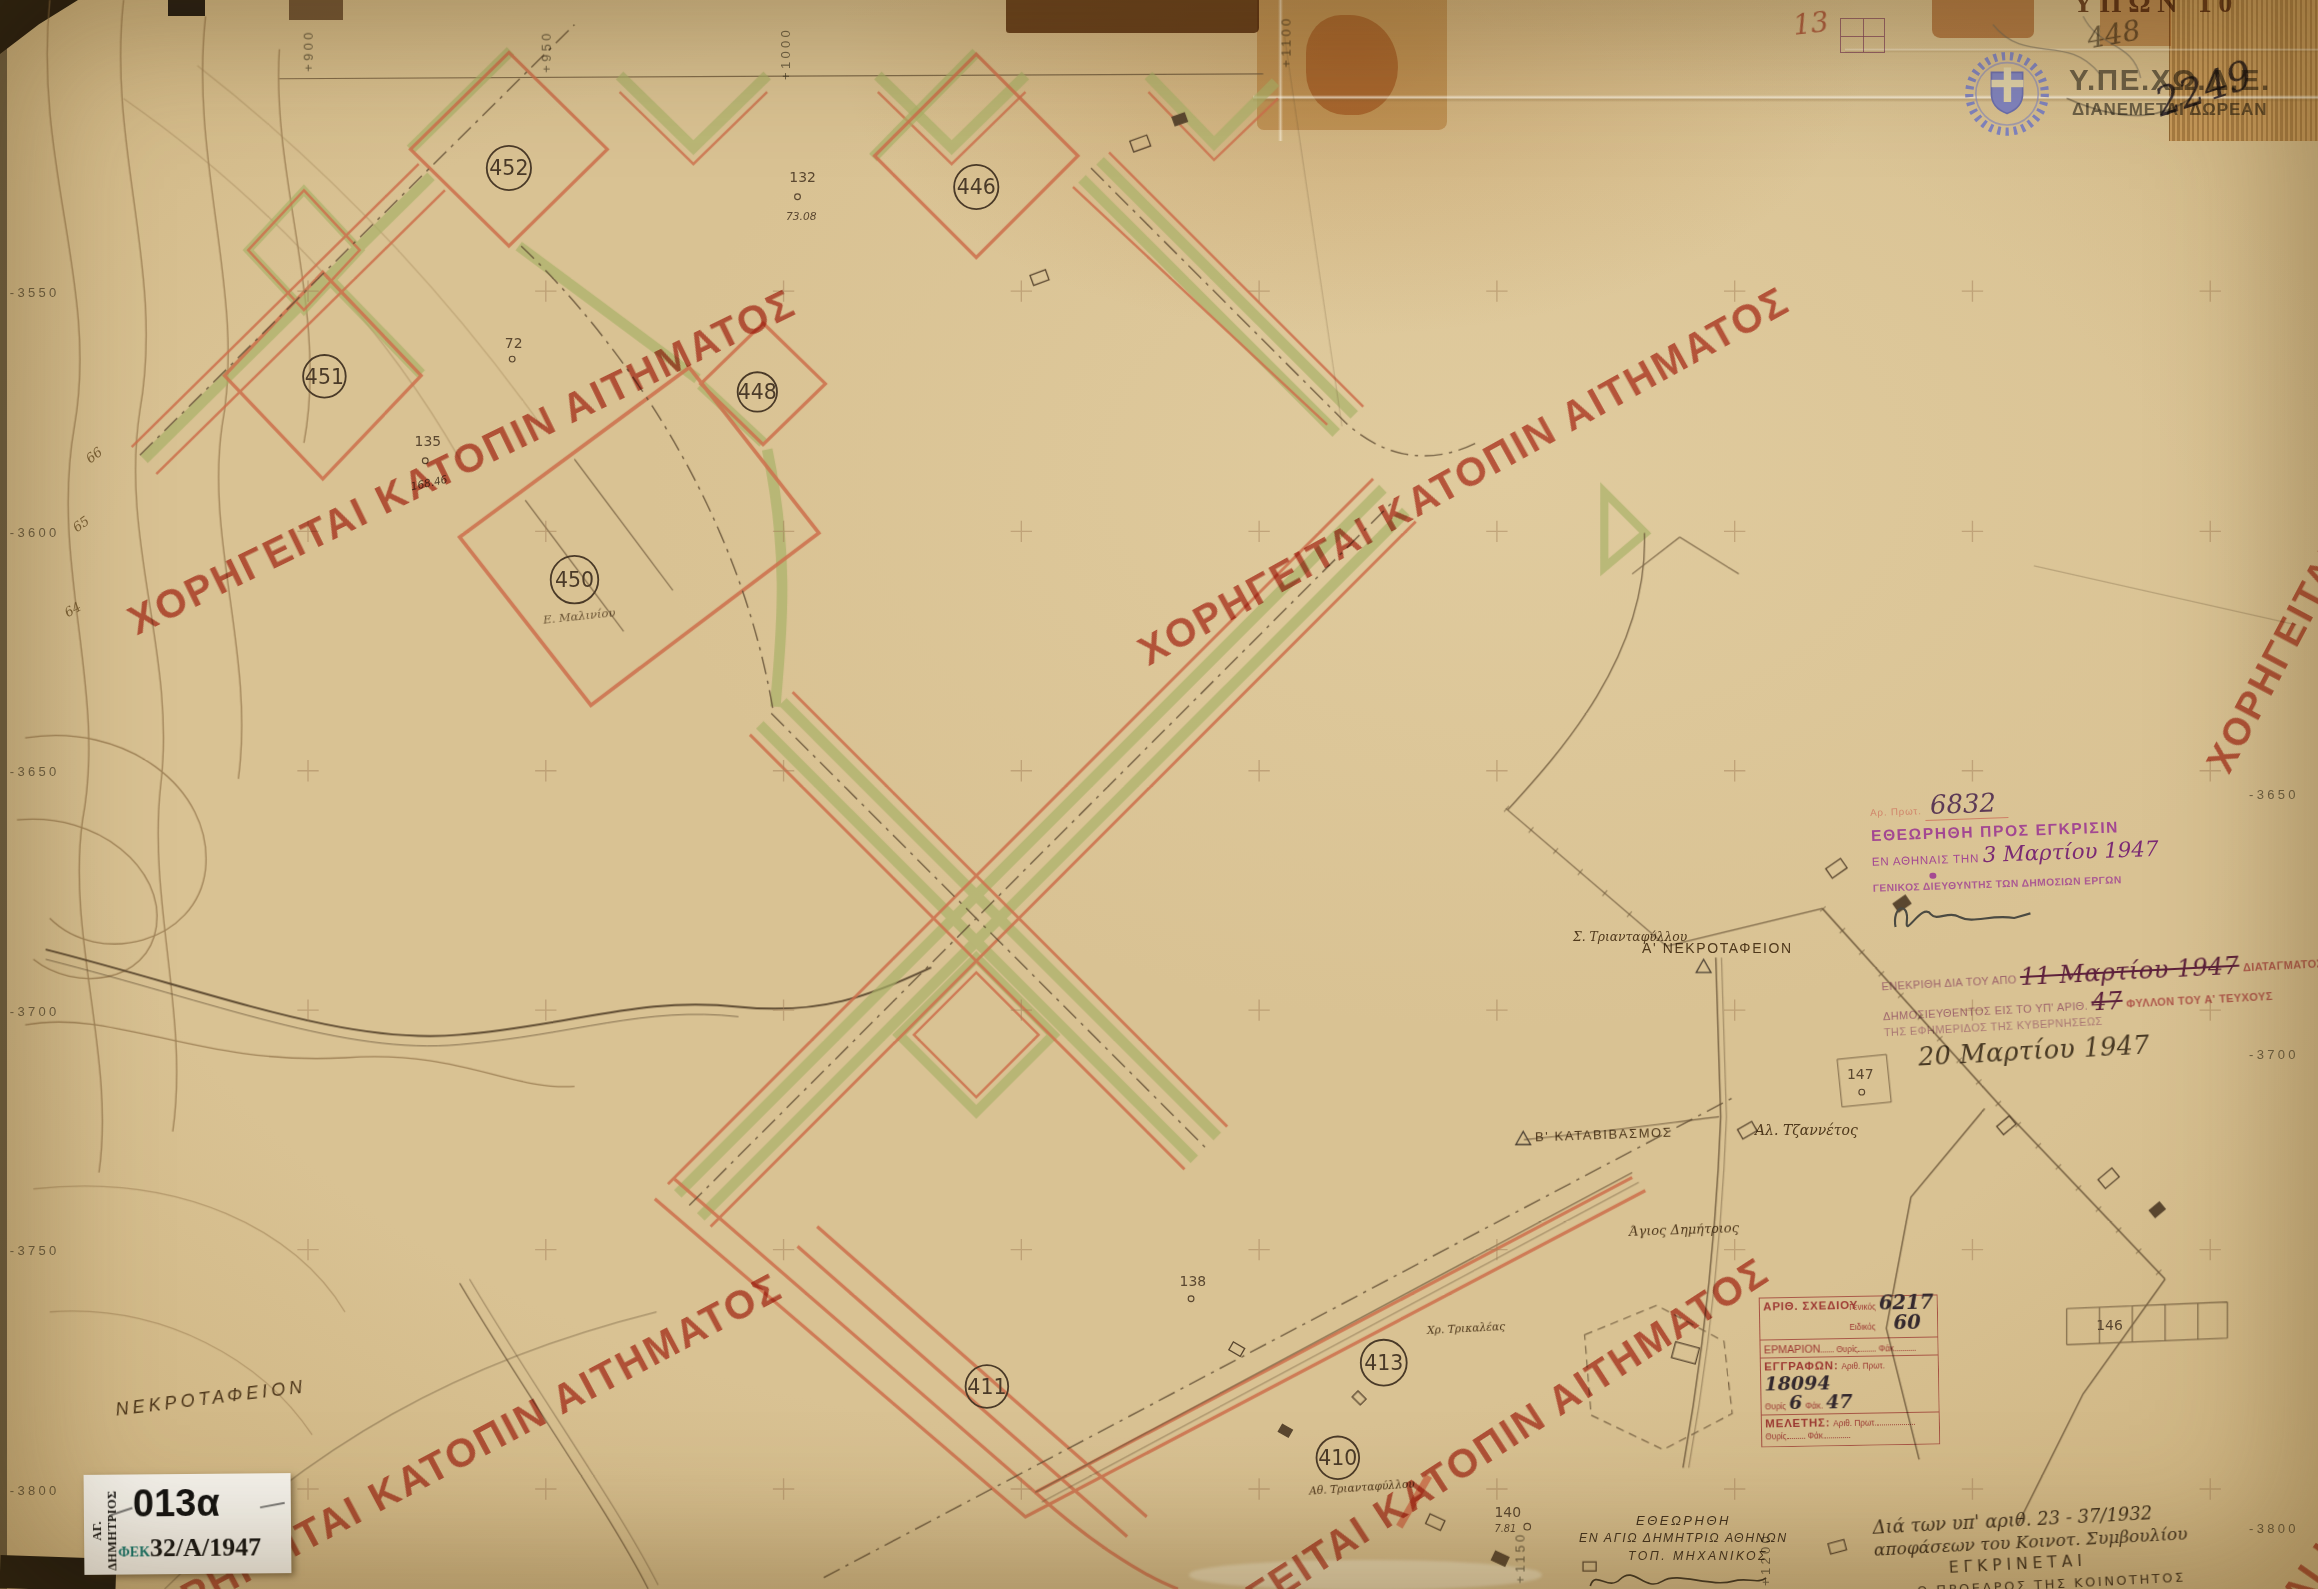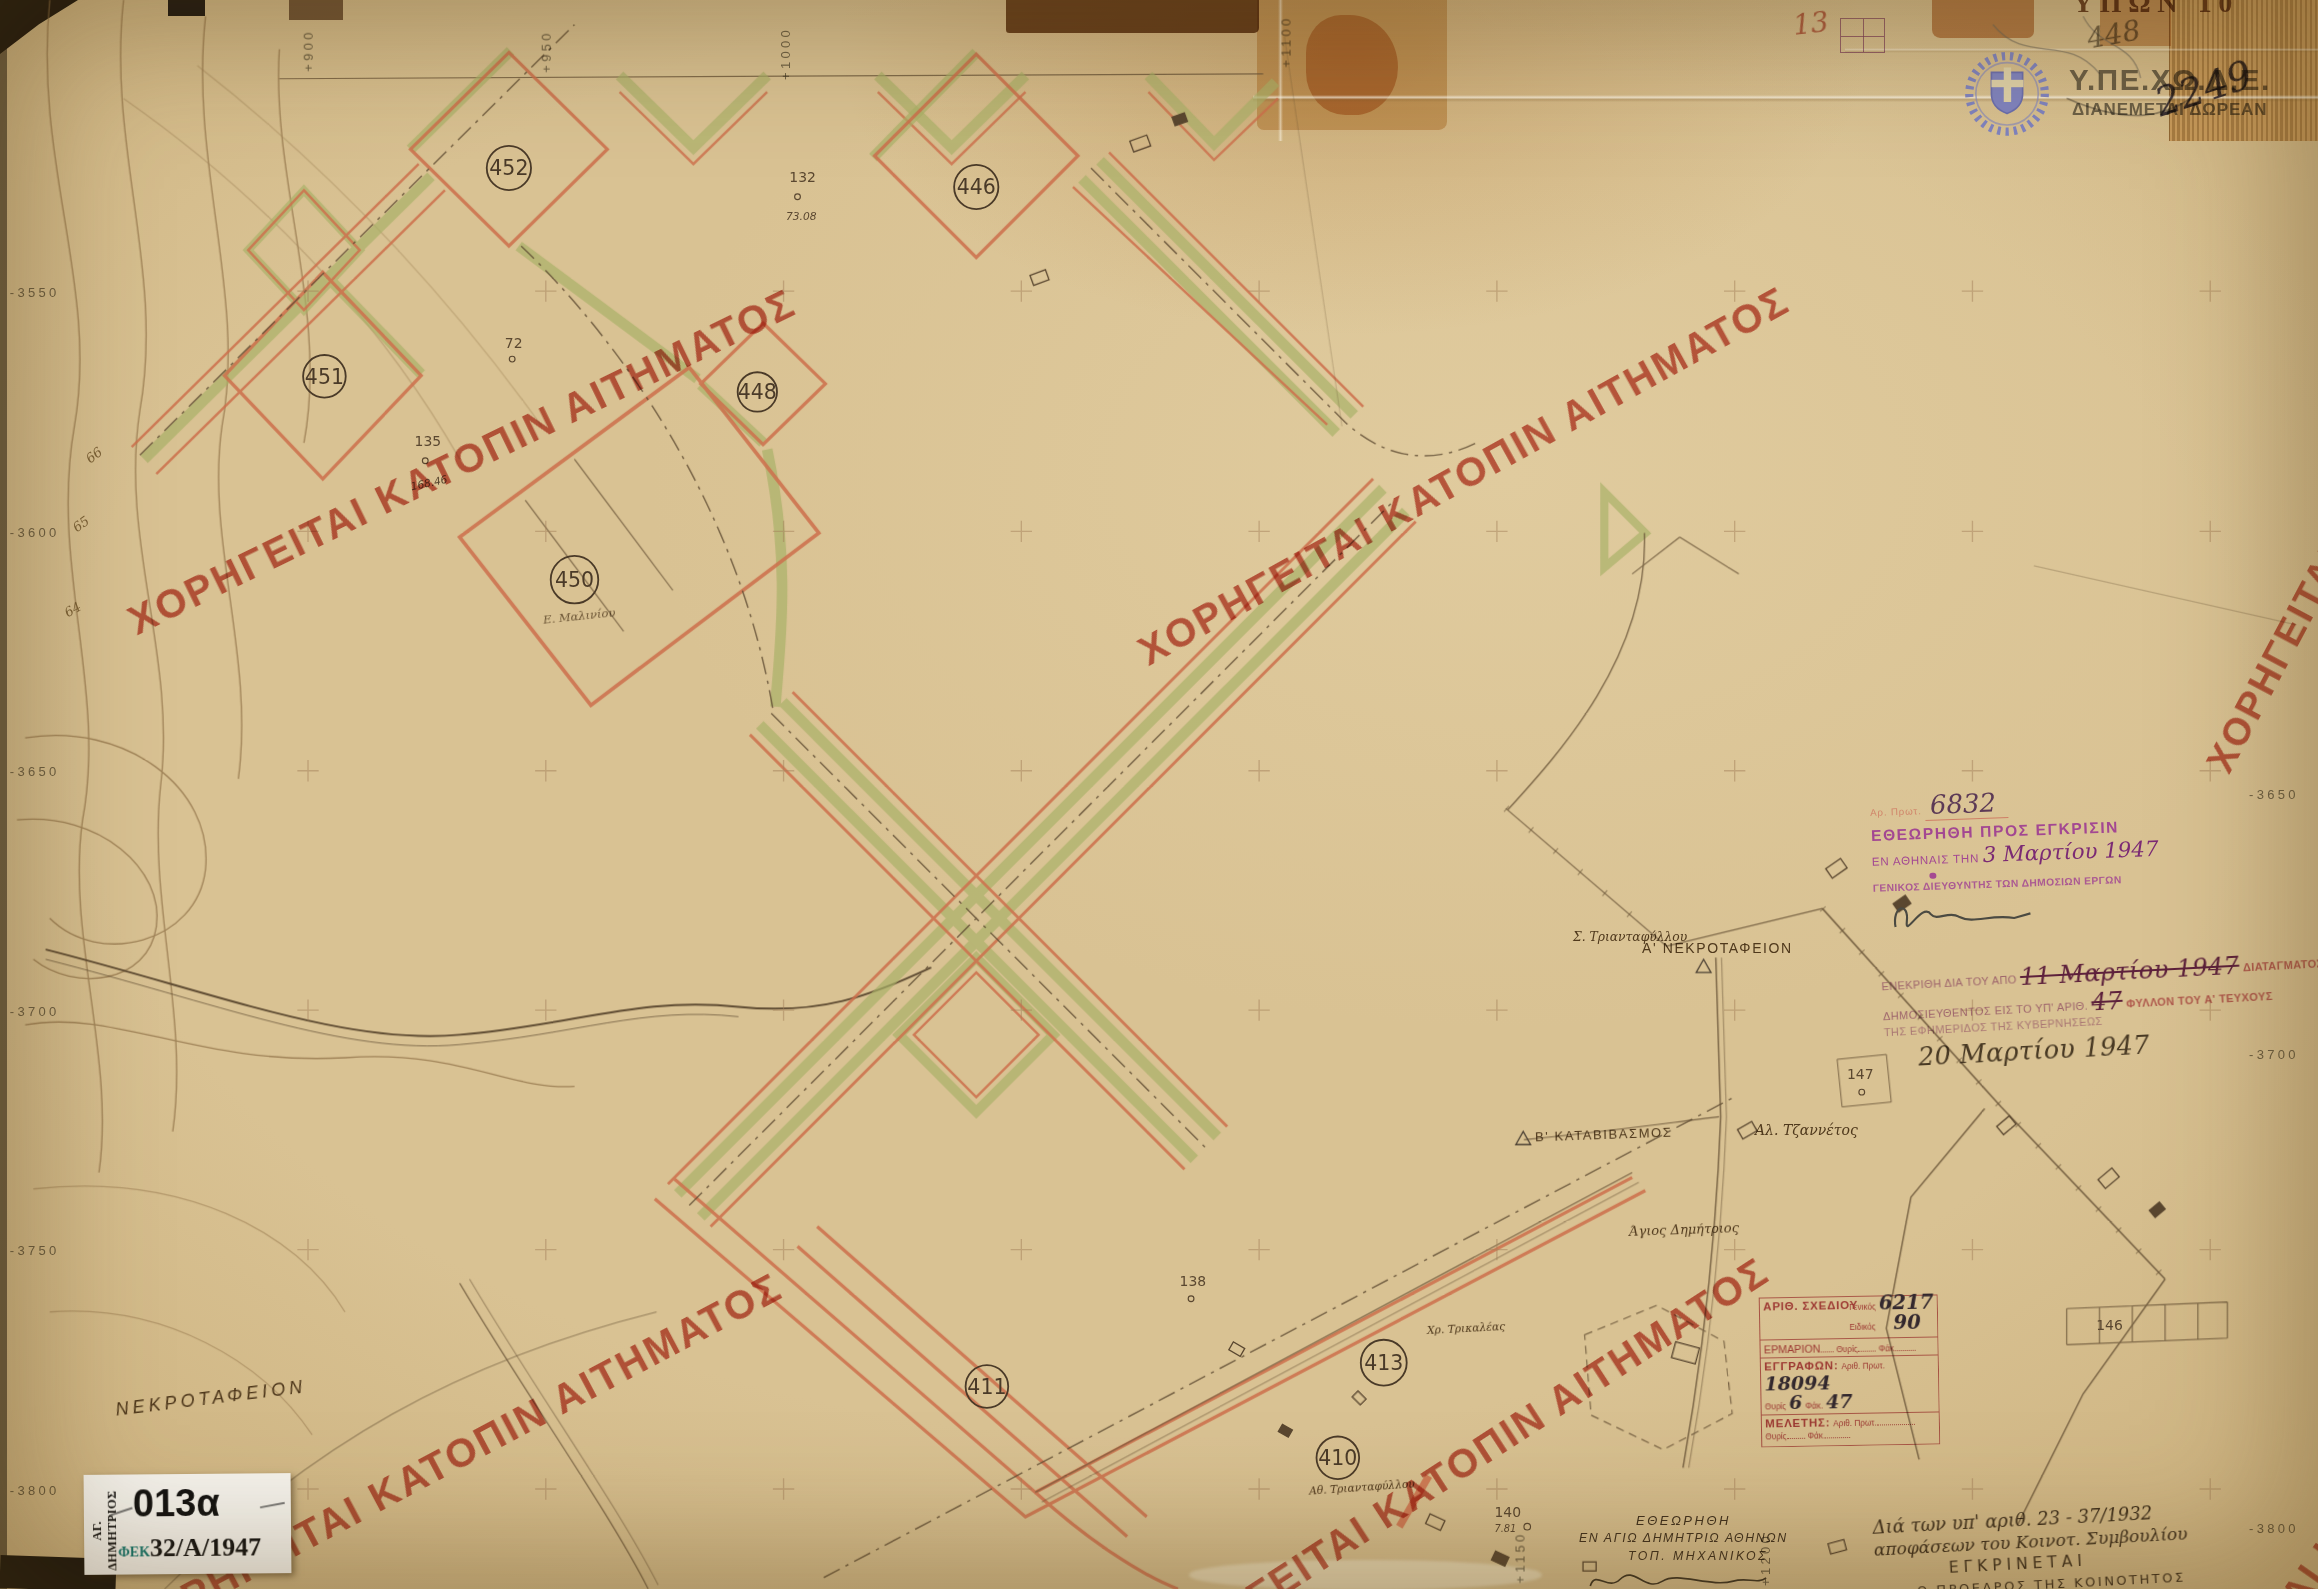--- a/index.html
+++ b/index.html
@@ -314,21 +314,21 @@
     <div class="script" style="font-size:25.4px;color:#544a3c;margin:4.9px 0 0 33px;">20 Μαρτίου 1947</div>
   </div>
 
   <div class="abs registry" style="left:1760px;top:1296px;width:177px;transform:rotate(-1deg);font-size:10.7px;">
     <div class="rrow" style="padding:1.6px 3.3px 3.3px;border-top:1.6px solid rgba(178,58,71,.7);">
       <span class="lab" style="font-size:11.5px;">ΑΡΙΘ. ΣΧΕΔΙΟΥ</span>
       <div style="position:absolute;right:3.3px;top:-4.9px;text-align:left;">
         <div><span class="tiny">Γενικός</span>
           <span class="handval" style="font-size:19.7px;">6217</span></div>
         <div style="margin-top:-3.3px;"><span class="tiny">Ειδικός</span>
-          <span class="handval" style="font-size:19.7px;margin-left:14.8px;">90</span></div>
+          <span class="handval" style="font-size:19.7px;margin-left:14.8px;">60</span></div>
       </div>
       <div style="height:24.6px;"></div>
     </div>
     <div class="rrow" style="padding:2.5px 3.3px;">
       <span>ΕΡΜΑΡΙΟΝ</span><span class="blank" style="width:13px;"></span>
       <span class="tiny">Θυρίς</span><span class="blank" style="width:18px;"></span>
       <span class="tiny">Φάκ.</span><span class="blank" style="width:19.7px;"></span>
     </div>
     <div class="rrow" style="padding:1.6px 3.3px;">
       <span class="lab" style="font-size:11.5px;">ΕΓΓΡΑΦΩΝ:</span>

